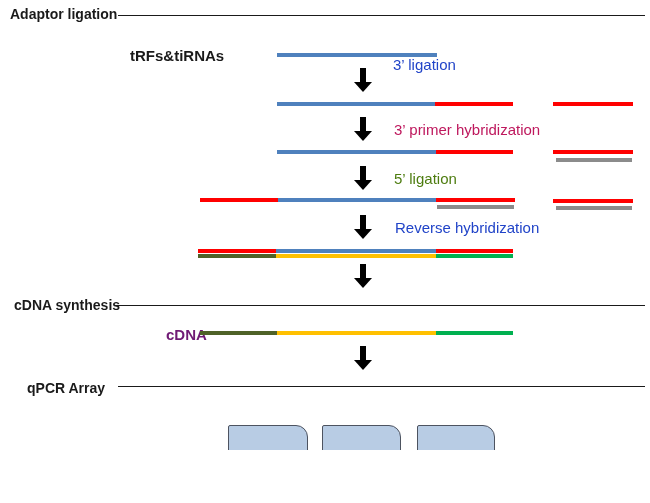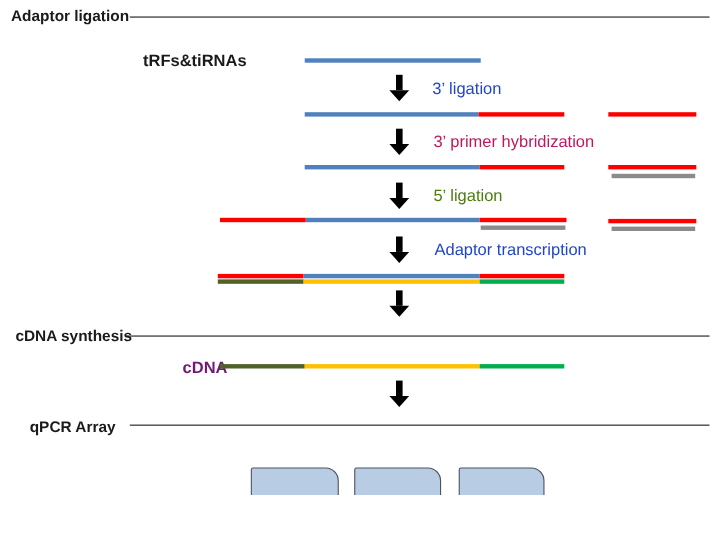--- a/index.html
+++ b/index.html
@@ -43,24 +43,24 @@
   <div class="hline" style="left: 115px; top: 305px; width: 530px; background: rgb(26, 26, 26);"></div>
 
   <span class="section-label" style="left: 27px; top: 380px; color: rgb(26, 26, 26);">qPCR Array</span>
   <div class="hline" style="left: 118px; top: 386px; width: 527px; background: rgb(26, 26, 26);"></div>
 
   <div class="hline thick" style="left: 95px; top: 497px; width: 553px; background: rgb(26, 26, 26);"></div>
 
   <span class="sample-label" style="left: 130px; top: 47px; color: rgb(26, 26, 26);">tRFs&amp;tiRNAs</span>
   <span class="sample-label" style="left: 151px; top: 326px; color: #701a75; margin-left: 15px;">cDNA</span>
 
-  <span class="step-label" style="left: 393px; top: 72px; color: rgb(33, 68, 200);">3’ ligation</span>
+  <span class="step-label" style="left: 393px; top: 56px; color: rgb(33, 68, 200);">3’ ligation</span>
   <span class="step-label" style="left: 394px; top: 121px; color: #be185d;">3’ primer hybridization</span>
   <span class="step-label" style="left: 394px; top: 170px; color: #4d7c0f;">5’ ligation</span>
-  <span class="step-label" style="left: 395px; top: 219px; color: rgb(33, 68, 200);">Adaptor transcription</span>
+  <span class="step-label" style="left: 395px; top: 219px; color: rgb(33, 68, 200);">Reverse hybridization</span>
 
   <div id="strand-layer">
       <div class="seg" style="left: 277px; top: 53px; width: 160px; background: rgb(79, 129, 189);"></div>
       <div class="seg" style="left: 277px; top: 102px; width: 158px; background: rgb(79, 129, 189);"></div>
       <div class="seg" style="left: 435px; top: 102px; width: 78px; background: rgb(255, 0, 0);"></div>
       <div class="seg" style="left: 553px; top: 102px; width: 80px; background: rgb(255, 0, 0);"></div>
       <div class="seg" style="left: 277px; top: 150px; width: 159px; background: rgb(79, 129, 189);"></div>
       <div class="seg" style="left: 436px; top: 150px; width: 77px; background: rgb(255, 0, 0);"></div>
       <div class="seg" style="left: 553px; top: 150px; width: 80px; background: rgb(255, 0, 0);"></div>
       <div class="seg" style="left: 556px; top: 158px; width: 76px; background: rgb(139, 139, 139);"></div>

